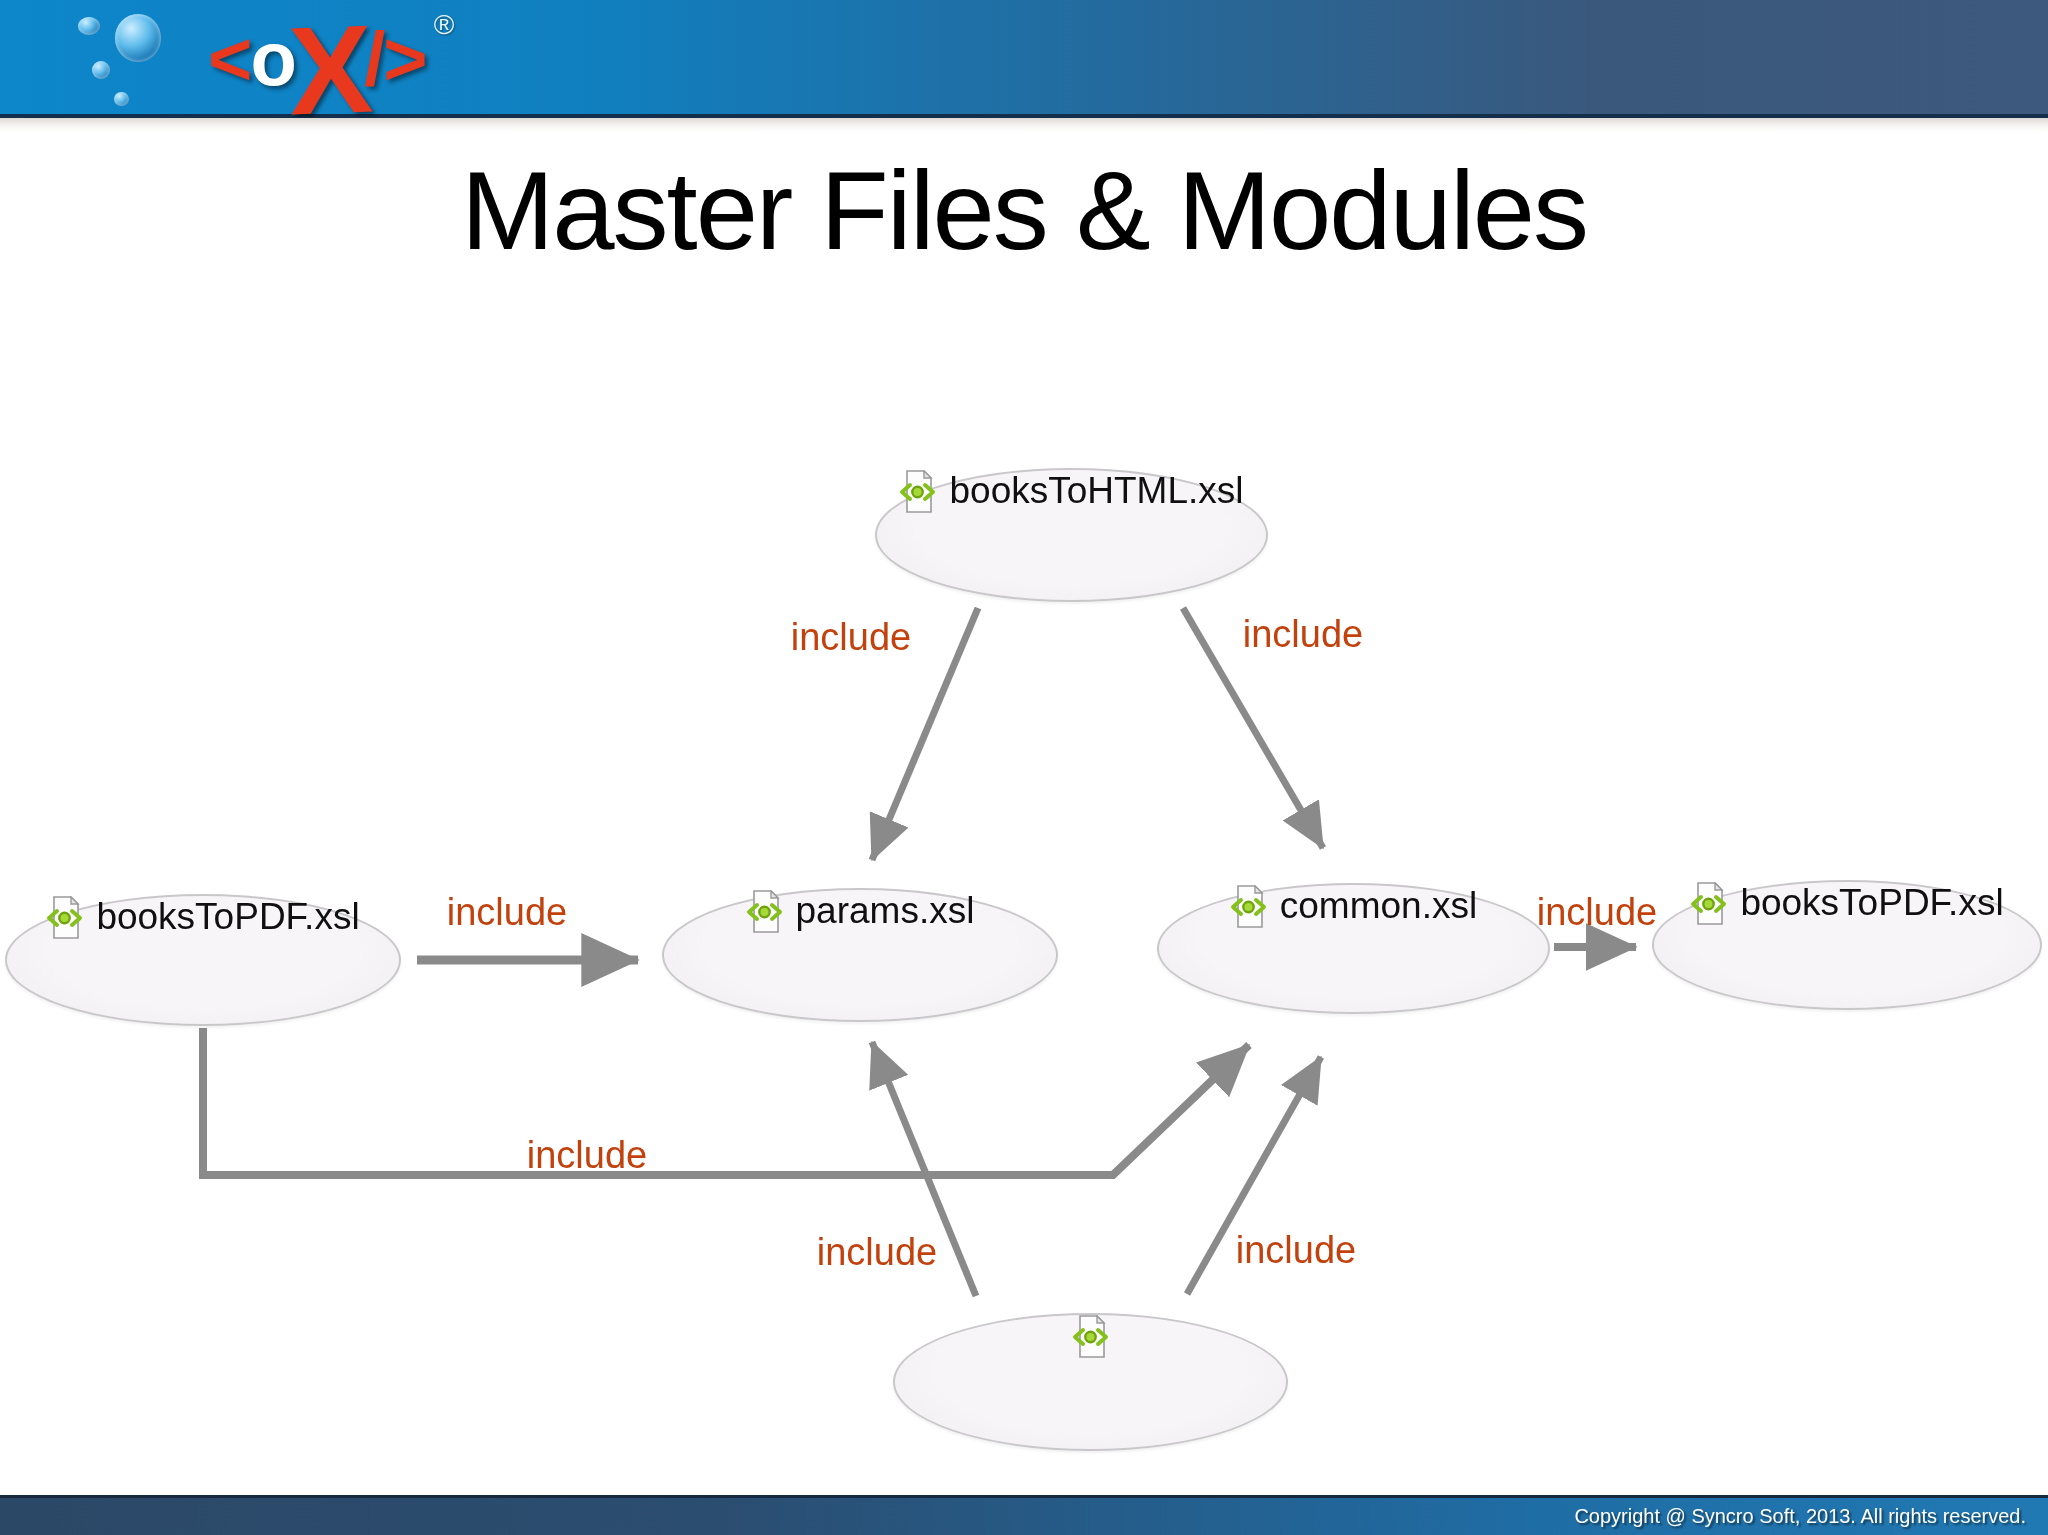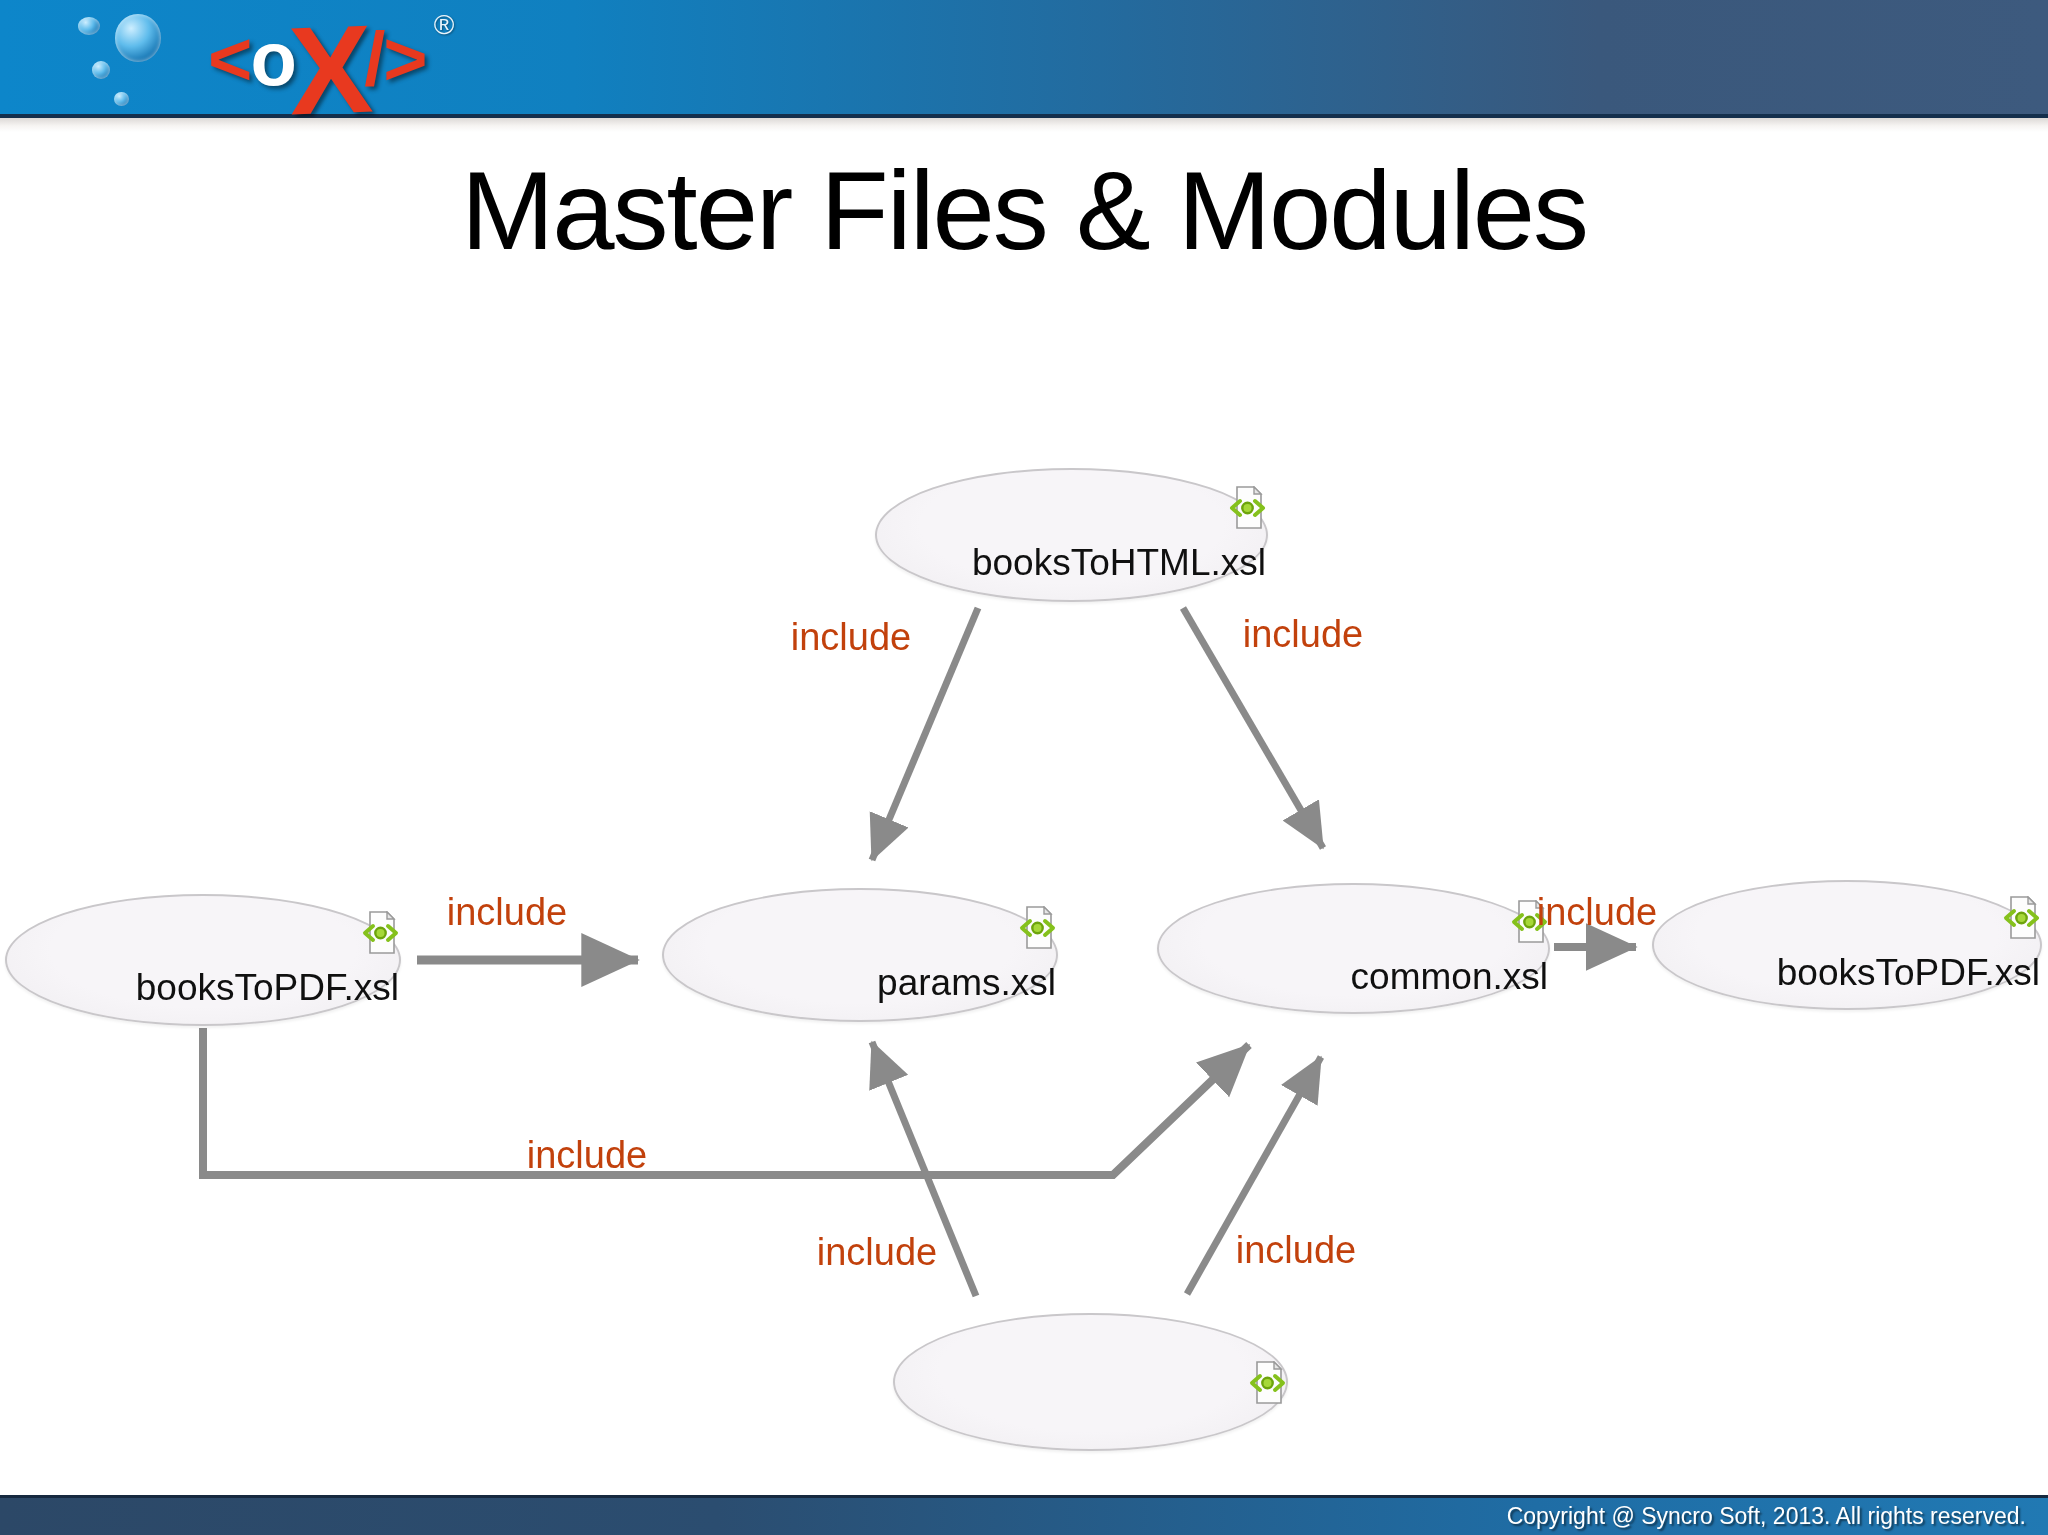--- a/index.html
+++ b/index.html
@@ -51,38 +51,38 @@
     letter-spacing:-2px;
   }
 
   
   .arrows{position:absolute; left:0; top:0; z-index:1;}
   .node{
     position:absolute; z-index:2; box-sizing:border-box;
     border:2px solid #c9c7ca; border-radius:50%;
     background:radial-gradient(ellipse at 50% 42%, #f7f5f8 55%, #f1eff2 85%, #eceaed 100%);
     box-shadow:0 2px 3px rgba(0,0,0,.06);
-    display:flex; align-items:flex-end; justify-content:center; gap:13px;flex-direction:column;
+    display:flex; align-items:flex-start; justify-content:center; gap:13px;
   }
   .node .nlabel{font-size:37px; color:#101010; white-space:nowrap;}
   .xslicon{width:37px; height:43px; flex:0 0 auto;}
   .elabel{
     position:absolute; z-index:3; transform:translate(-50%,-50%);
     font-size:38px; color:#c2410c; white-space:nowrap;
   }
 
   
   .bottombar{
     position:absolute; left:0; bottom:0; width:2048px; height:40px;
     background:linear-gradient(90deg,#2c4867 0%, #2b4d70 35%, #1f6da5 75%, #2179b3 100%);
     border-top:3px solid #16293f; box-sizing:border-box;
     display:flex; align-items:center; justify-content:flex-end;
   }
   .copyright{
-    color:#ffffff; font-size:23px; padding-right:22px;
+    color:#ffffff; font-size:20px; padding-right:22px;
     text-shadow:2px 2px 2px rgba(0,0,0,.5);
     margin-left:43px;
   }
 </style>
 </head>
 <body>
 
 <div class="slide">
 
   <svg width="0" height="0" style="position:absolute" aria-hidden="true">

